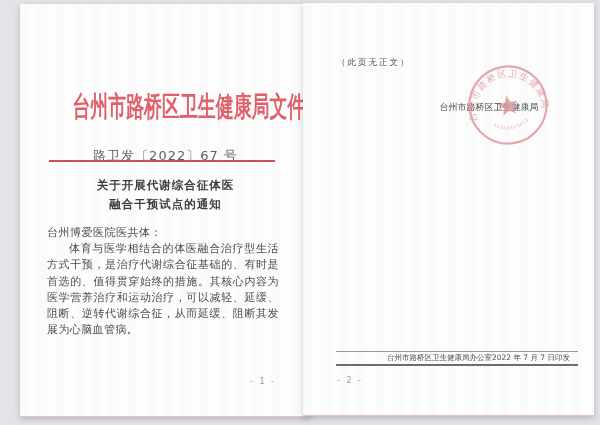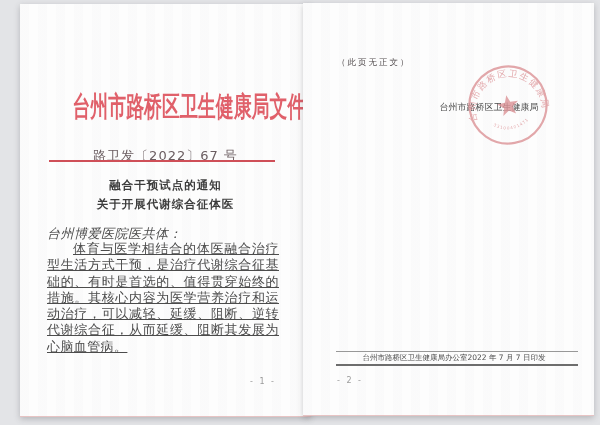--- a/index.html
+++ b/index.html
@@ -39,26 +39,26 @@
   }
   .doc-title {
     position:absolute; top:172px; left:0; right:0;
     text-align:center;
     font-family:"Liberation Serif", serif;
     font-size:11.5px; font-weight:bold; color:#3c3c3c; line-height:19px;
     letter-spacing:1px;
   }
   .addressee {
     position:absolute; top:221px; left:27px;
-    font-size:13px; color:#4c4c4c; letter-spacing:0.5px;font-style:italic;
+    font-size:11px; color:#4c4c4c; letter-spacing:0.5px;
   }
   .body-text {
     position:absolute; top:237px; left:27px; width:232px;
-    font-size:13px; line-height:16.3px; color:#4c4c4c;
-    text-align:justify; letter-spacing:0.4px;text-decoration:underline;
+    font-size:11px; line-height:16.3px; color:#4c4c4c;
+    text-align:justify; letter-spacing:0.4px;
   }
   .body-text p { text-indent:2em; }
   .pageno {
     position:absolute; font-size:8px; color:#9a9a9a; letter-spacing:2px;
     white-space:nowrap;
   }
   #pageno-1 { top:373px; left:230px; }
   #pageno-2 { top:373px; left:34px; }
 
   .no-text-note {
@@ -70,37 +70,37 @@
     text-align:center; font-size:9px; line-height:16.5px; color:#4c4c4c;
   }
   .seal {
     position:absolute; top:60px; left:163px; width:84px; height:84px;
     opacity:0.78; transform:rotate(-10deg);
     pointer-events:none;
   }
   .footer {
     position:absolute; top:348px; left:33px; width:242px;
     border-top:1px solid #989898; border-bottom:2px solid #6d6d6d;
-    display:flex; justify-content:center; align-items:center;
+    display:flex; justify-content:flex-end; align-items:center;
     padding:2px 8px 2px 2px; height:15px;
     font-size:7.5px; color:#4c4c4c;
   }
 </style>
 </head>
 <body>
 
 <div>
 
   <div class="page" id="page1">
     <div class="red-header">台州市路桥区卫生健康局文件</div>
     <div class="doc-number">路卫发〔2022〕67 号</div>
     <div class="red-rule"></div>
     <div class="doc-title">
+      <div>关于开展代谢综合征体医</div>
       <div>融合干预试点的通知</div>
-      <div>关于开展代谢综合征体医</div>
     </div>
     <div class="addressee">台州博爱医院医共体：</div>
     <div class="body-text">
       <p>体育与医学相结合的体医融合治疗型生活方式干预，是治疗代谢综合征基础的、有时是首选的、值得贯穿始终的措施。其核心内容为医学营养治疗和运动治疗，可以减轻、延缓、阻断、逆转代谢综合征，从而延缓、阻断其发展为心脑血管病。</p>
     </div>
     <div class="pageno" id="pageno-1">- 1 -</div>
   </div>
 
   <div class="page" id="page2">
     <div class="no-text-note">（此页无正文）</div>

